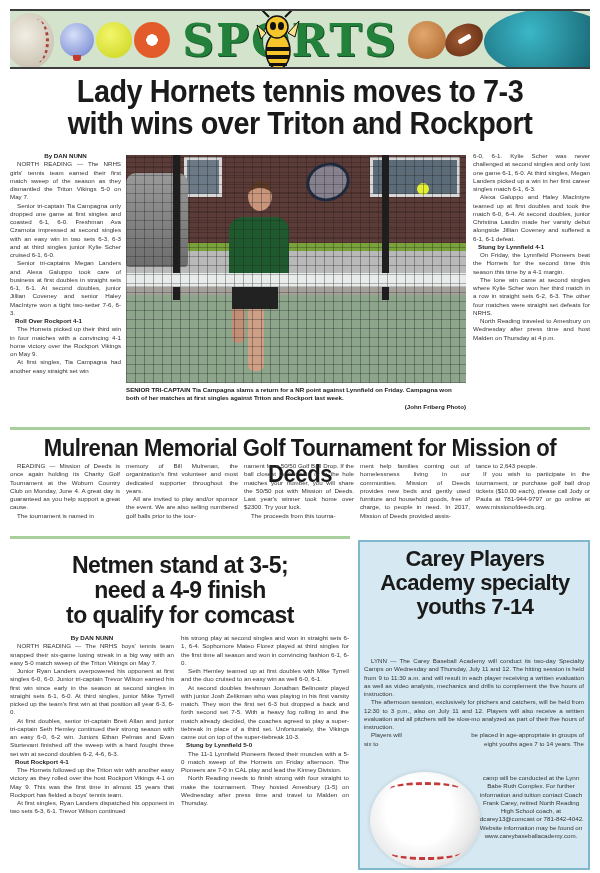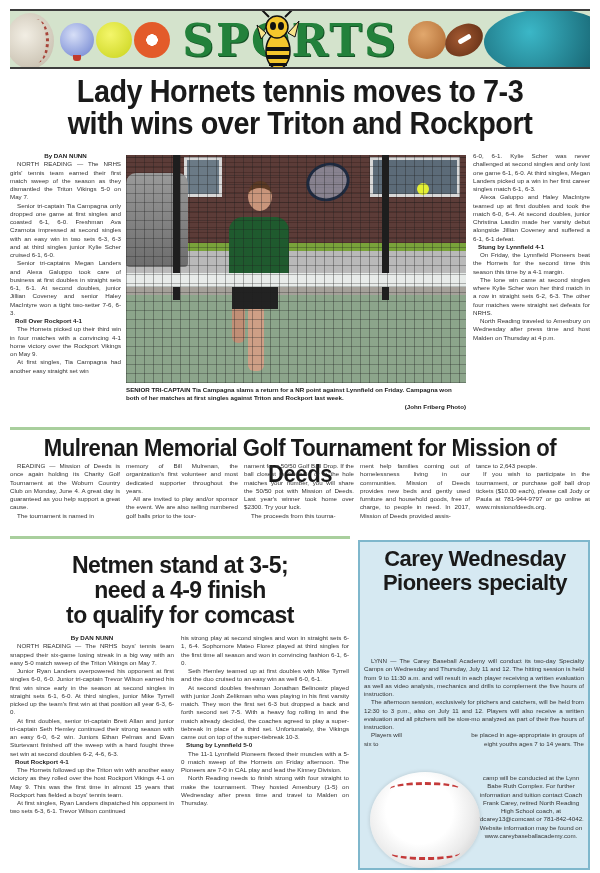--- a/index.html
+++ b/index.html
@@ -222,22 +222,23 @@
   <p>Seth Hemley teamed up at first doubles with Mike Tyrrell and the duo cruised to an easy win as well 6-0, 6-1.</p>
   <p>At second doubles freshman Jonathan Belinowiz played with junior Josh Zelikman who was playing in his first varsity match. They won the first set 6-3 but dropped a back and forth second set 7-5. With a heavy fog rolling in and the match already decided, the coaches agreed to play a super-tiebreak in place of a third set. Unfortunately, the Vikings came out on top of the super-tiebreak 10-3.</p>
   <p class="subhead">Stung by Lynnfield 5-0</p>
   <p>The 11-1 Lynnfield Pioneers flexed their muscles with a 5-0 match sweep of the Hornets on Friday afternoon. The Pioneers are 7-0 in CAL play and lead the Kinney Division.</p>
   <p>North Reading needs to finish strong with four straight to make the tournament. They hosted Amesbury (1-5) on Wednesday after press time and travel to Malden on Thursday.</p>
 </div>
 
 <div class="carey-box"></div>
 
 <div class="headline h4">
-  <div>Carey Wednesday</div>
-  <div>Pioneers specialty</div>
+  <div>Carey Players</div>
+  <div>Academy specialty</div>
+  <div>youths 7-14</div>
 </div>
 
 <div class="col" style="left:364px; top:657px; width:220px;">
   <p>LYNN — The Carey Baseball Academy will conduct its two-day Specialty Camps on Wednesday and Thursday, July 11 and 12. The hitting session is held from 9 to 11:30 a.m. and will result in each player receiving a written evaluation as well as video analysis, mechanics and drills to complement the five hours of instruction.</p>
   <p>The afternoon session, exclusively for pitchers and catchers, will be held from 12:30 to 3 p.m., also on July 11 and 12. Players will also receive a written evaluation and all pitchers will be slow-mo analyzed as part of their five hours of instruction.</p>
   <div style="display:flex; justify-content:space-between; text-indent:7px;">
     <span>Players will</span>
     <span style="text-indent:0;">be placed in age-appropriate in groups of</span>
   </div>
   <div style="display:flex; justify-content:space-between;">

